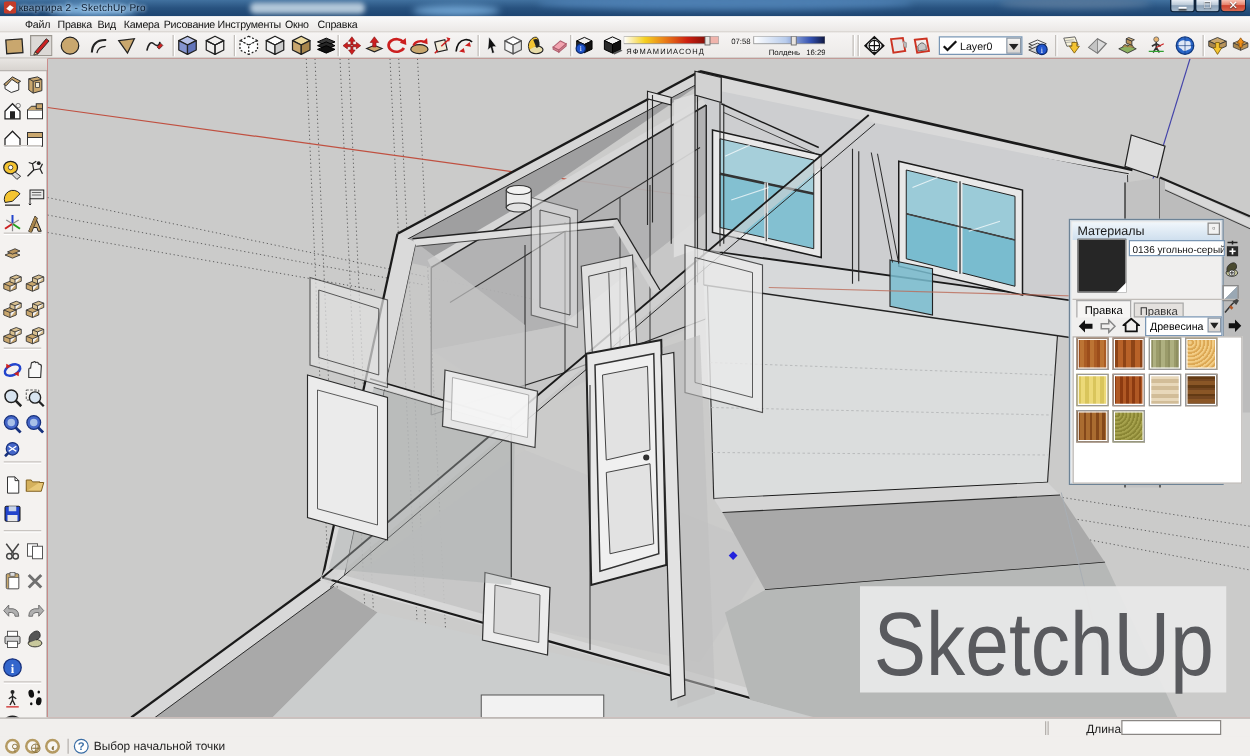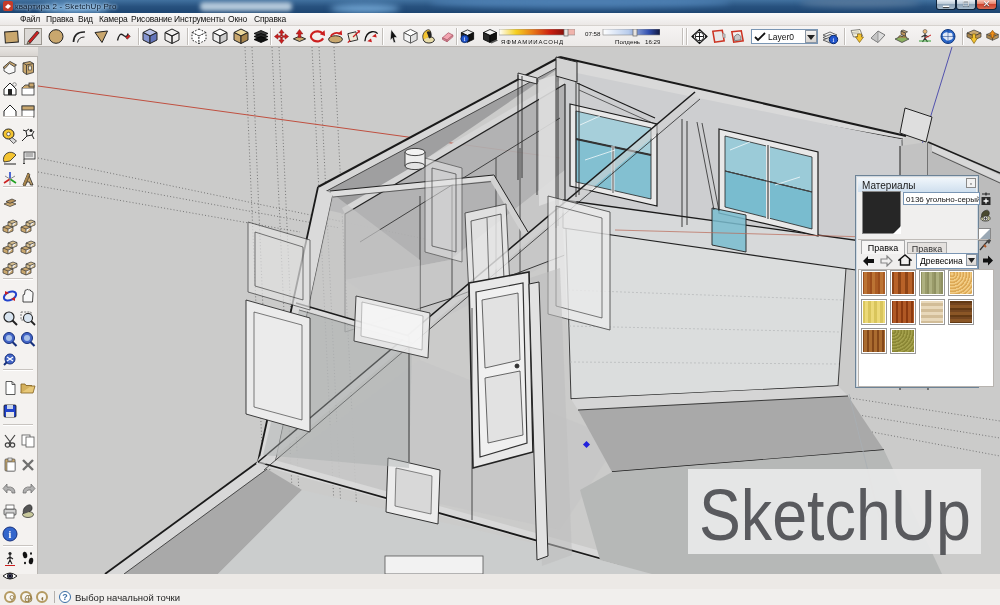--- a/index.html
+++ b/index.html
@@ -769,20 +769,25 @@
 <div style="position:absolute;left:34px;top:94px;width:26px;height:26px;background:#a9551f;background-image:repeating-linear-gradient(90deg,#8e4416 0 3px,#b86228 3px 7px);border:1px solid #999;box-shadow:0 0 0 1px #fff inset;"></div>
 <div style="position:absolute;left:63px;top:94px;width:26px;height:26px;background:#9fa071;background-image:repeating-linear-gradient(90deg,#8f9061 0 2px,#aeb080 2px 5px,#9a9b6a 5px 7px);border:1px solid #999;box-shadow:0 0 0 1px #fff inset;"></div>
 <div style="position:absolute;left:92px;top:94px;width:26px;height:26px;background:#e8b96a;background-image:repeating-radial-gradient(circle at 3px 3px,#f2cc84 0 1px,#dca854 2px 3px);border:1px solid #999;box-shadow:0 0 0 1px #fff inset;"></div>
 <div style="position:absolute;left:5px;top:123px;width:26px;height:26px;background:#e3d06b;background-image:repeating-linear-gradient(90deg,#d9c55c 0 3px,#ecd978 3px 6px);border:1px solid #999;box-shadow:0 0 0 1px #fff inset;"></div>
 <div style="position:absolute;left:34px;top:123px;width:26px;height:26px;background:#a04818;background-image:repeating-linear-gradient(90deg,#8c3a10 0 2px,#b05824 2px 5px);border:1px solid #999;box-shadow:0 0 0 1px #fff inset;"></div>
 <div style="position:absolute;left:63px;top:123px;width:26px;height:26px;background:#decbaa;background-image:repeating-linear-gradient(0deg,#d2bd98 0 3px,#e8d8ba 3px 6px);border:1px solid #999;box-shadow:0 0 0 1px #fff inset;"></div>
 <div style="position:absolute;left:92px;top:123px;width:26px;height:26px;background:#7a4a1e;background-image:repeating-linear-gradient(0deg,#633a14 0 2px,#8a5626 2px 5px,#744620 5px 7px);border:1px solid #999;box-shadow:0 0 0 1px #fff inset;"></div>
 <div style="position:absolute;left:5px;top:152px;width:26px;height:26px;background:#9a5c24;background-image:repeating-linear-gradient(90deg,#84481a 0 2px,#aa6c30 2px 5px);border:1px solid #999;box-shadow:0 0 0 1px #fff inset;"></div>
 <div style="position:absolute;left:34px;top:152px;width:26px;height:26px;background:#97933f;background-image:repeating-radial-gradient(circle at 2px 2px,#a5a14c 0 1px,#8a8634 2px 3px);border:1px solid #999;box-shadow:0 0 0 1px #fff inset;"></div>
 </div>
+  <div id="measurebar">
+    <div class="dsep"></div>
+    <div id="len-lbl">Длина</div>
+    <div id="len-box"></div>
+  </div>
   <div id="statusbar">
     <div class="stcirc" style="left:4px;">
         <span style="position:absolute;left:3px;top:1px;font-size:8px;color:#8a7340;">⚲</span>
       </div>
     <div class="stcirc" style="left:20px;">
         <span style="position:absolute;left:2.5px;top:1px;font-size:8px;color:#8a7340;">⨁</span>
       </div>
     <div class="stcirc" style="left:36px;">
         <span style="position:absolute;left:2.5px;top:1px;font-size:8px;color:#8a7340;">◐</span>
       </div>

